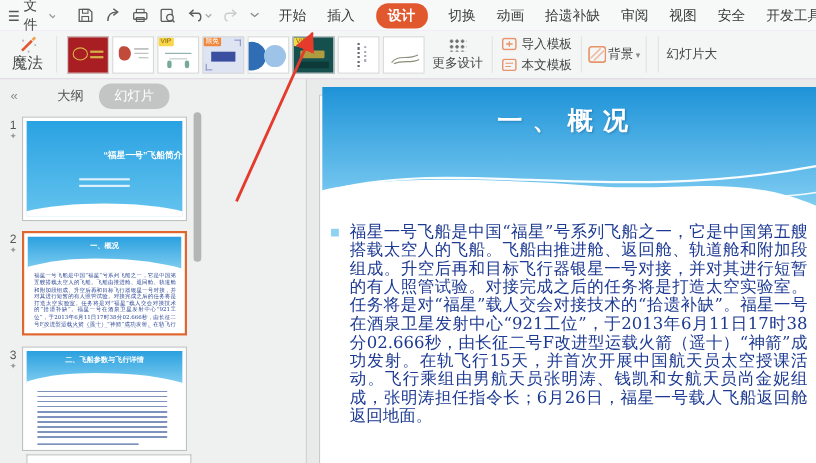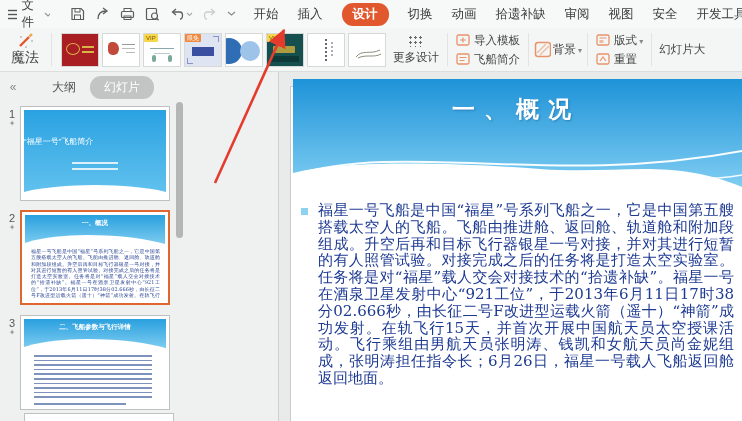--- a/index.html
+++ b/index.html
@@ -48,21 +48,21 @@
   .thumb-row { position:absolute; left:4px; display:flex; align-items:flex-start; }
   .thumb-num { width:16px; text-align:center; font-size:11px; color:#555; padding-top:2px; }
   .thumb-num .anim { color:#9a9a9a; font-size:8px; line-height:8px; }
   .thumb-box { width:150px; height:95px; background:#fff; border:1px solid #bfc0c0; padding:3px; overflow:hidden; }
   .thumb-box.selected { border:2px solid #e0662f; }
   .thumb-inner { position:relative; width:100%; height:100%; overflow:hidden; background:#fff; }
 
   
   .t1-bg { position:absolute; inset:0; background:linear-gradient(180deg,#2aa2e2,#64c3ee); }
   .t1-wave { position:absolute; left:-20%; bottom:-34px; width:140%; height:46px; background:#fff; border-radius:50% 50% 0 0; }
-  .t1-title { position:absolute; top:26px; width:100%; text-align:left; color:#fff; font-size:8px; font-weight:normal; white-space:nowrap; }
+  .t1-title { position:absolute; top:26px; width:100%; text-align:right; color:#fff; font-size:8px; font-weight:bold; white-space:nowrap; }
   .t1-sub { position:absolute; left:34%; width:32%; height:2px; background:rgba(255,255,255,.8); }
 
   
   .mini-head { position:absolute; top:0; left:0; right:0; height:30px; background:linear-gradient(180deg,#2aa0df,#7fcdf0); }
   .mini-wave { position:absolute; top:20px; left:-15%; width:130%; height:26px; background:#fff; border-radius:50% 60% 0 0 / 100% 100% 0 0; }
   .mini-title { position:absolute; top:4px; width:100%; text-align:center; color:#fff; font-size:6.5px; font-weight:bold; white-space:nowrap; }
   .t2-body { position:absolute; top:33px; left:6px; right:5px; bottom:2px; overflow:hidden;
     font-size:5px; line-height:1.25; color:#2c4795; font-family:"DejaVu Serif",serif; text-align:justify; }
   .t3-lines { position:absolute; top:36px; left:10px; right:14px; height:44px;
     background:repeating-linear-gradient(180deg,#7d92bd 0 1.6px,transparent 1.6px 4.6px); }
@@ -237,51 +237,34 @@
             <path d="M4 6 H10 M7 3.5 V8.5" stroke="#e8936a" stroke-width="1.2"></path>
           </svg>
         <span>导入模板</span>
       </div>
       <div class="mini-row">
         <svg width="14" height="12">
             <rect x="1" y="1" width="12" height="10" rx="1.5" fill="none" stroke="#e8936a" stroke-width="1.3"></rect>
             <line x1="3.5" y1="4.5" x2="10.5" y2="4.5" stroke="#e8936a"></line>
             <line x1="3.5" y1="7.5" x2="8.5" y2="7.5" stroke="#e8936a"></line>
           </svg>
-        <span>飞船简介</span>
+        <span>本文模板</span>
       </div>
     </div>
     <div class="tb-sep"></div>
 
     <div class="big-btn">
       <svg width="18" height="17">
           <rect x="1.5" y="1.5" width="15" height="14" rx="2.5" fill="none" stroke="#e8936a" stroke-width="1.5"></rect>
           <path d="M3 12 L12 3 M6 14 L15 5" stroke="#edbba2" stroke-width="1.4"></path>
         </svg>
       <span><span>背景</span><span class="caret"> ▾</span></span>
     </div>
     <div class="tb-sep"></div>
 
-    <div class="stack2">
-      <div class="mini-row">
-        <svg width="14" height="12">
-            <rect x="1" y="1" width="12" height="10" rx="1.5" fill="none" stroke="#e8936a" stroke-width="1.3"></rect>
-            <line x1="3.5" y1="4" x2="10.5" y2="4" stroke="#e8936a"></line>
-            <rect x="3.5" y="6" width="4" height="3" fill="#edbba2"></rect>
-          </svg>
-        <span><span>版式</span><span class="caret"> ▾</span></span>
-      </div>
-      <div class="mini-row">
-        <svg width="14" height="12">
-            <rect x="1" y="1" width="12" height="10" rx="1.5" fill="none" stroke="#e8936a" stroke-width="1.3"></rect>
-            <path d="M4 8 L7 4 L10 8" fill="none" stroke="#e8936a" stroke-width="1.2"></path>
-          </svg>
-        <span>重置</span>
-      </div>
-    </div>
     <div class="tb-sep"></div>
 
     <div class="big-btn">
       <svg width="18" height="17">
           <rect x="1.5" y="2.5" width="15" height="12" rx="1.5" fill="none" stroke="#8a8a8a" stroke-width="1.3"></rect>
           <line x1="3.5" y1="13" x2="14.5" y2="4" stroke="#e8936a" stroke-width="1.4"></line>
         </svg>
       <span>幻灯片大</span>
     </div>
   </div>

